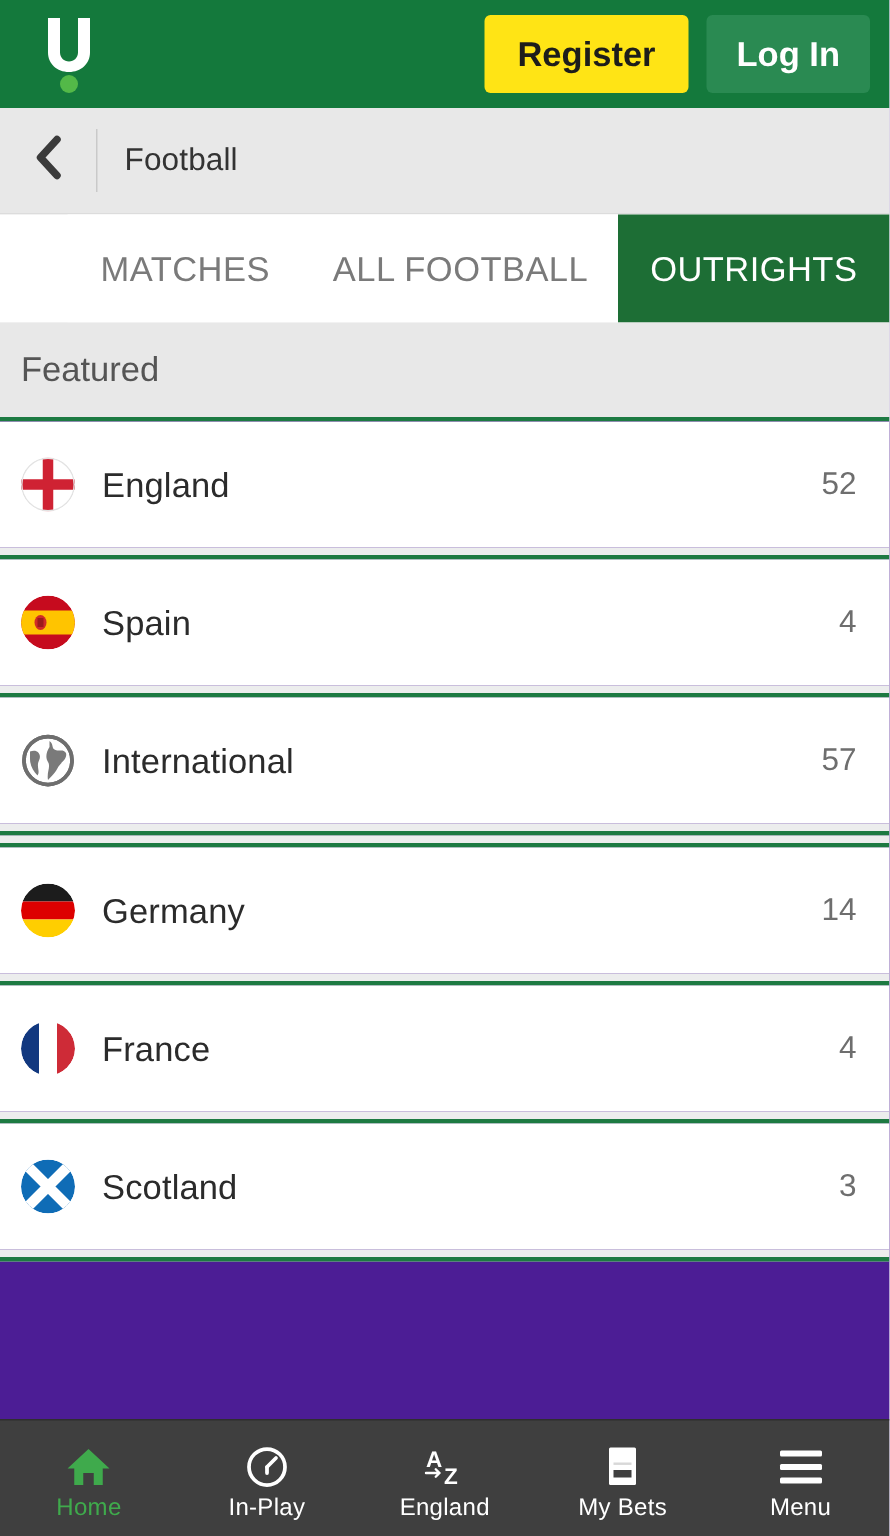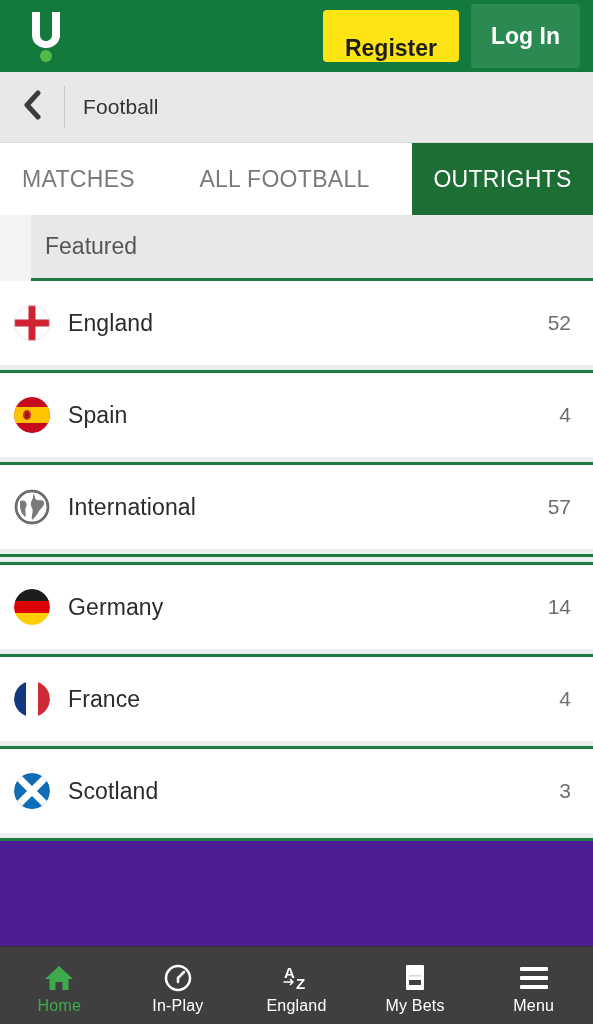--- a/index.html
+++ b/index.html
@@ -42,35 +42,35 @@
   .header-spacer { flex: 1 1 auto; }
 
   .btn-register {
     background: #ffe415;
     color: #1d1d1b;
     font-size: 23px;
     font-weight: bold;
     border: none;
     border-radius: 4px;
     height: 52px;
-    padding: 12px 22px;
+    padding: 0 22px;
     margin-right: 12px;
     cursor: pointer;
     line-height: 52px;
     font-family: "Liberation Sans", sans-serif;
     white-space: nowrap;
   }
   .btn-login {
     background: #2a8a52;
     color: #ffffff;
     font-size: 23px;
     font-weight: bold;
     border: none;
     border-radius: 4px;
-    height: 64px;
+    height: 52px;
     padding: 0 20px;
     cursor: pointer;
     line-height: 52px;
     font-family: "Liberation Sans", sans-serif;
     white-space: nowrap;
   }
 
   
   .breadcrumb {
     height: 71px;
@@ -112,40 +112,39 @@
     display: flex;
     align-items: center;
     justify-content: center;
     font-size: 23px;
     color: #7a7a7a;
     cursor: pointer;
     letter-spacing: .3px;
     background: #ffffff;
     white-space: nowrap;
   }
-  .tab.t-matches { flex: 0 0 157px; }
+  .tab.t-matches { flex: 0 0 157px; margin-left: 45px; }
   .tab.t-outrights {
     flex: 0 0 181px;
     background: #1d6e35;
     color: #ffffff;
   }
   .tab.t-allfootball { flex: 1 1 auto; }
 
   
   .section-head {
     height: 66px;
     background: #e8e8e8;
     display: flex;
     align-items: center;
     padding-left: 14px;
     font-size: 23px;
     color: #555555;
     flex: 0 0 auto;
     border-bottom: 3px solid #1d7a42;
-    margin-left: 31px;
   }
 
   
   .list {
     flex: 1 1 auto;
     background: #4c1d95;
     overflow: hidden;
     position: relative;
   }
   .list-row {

